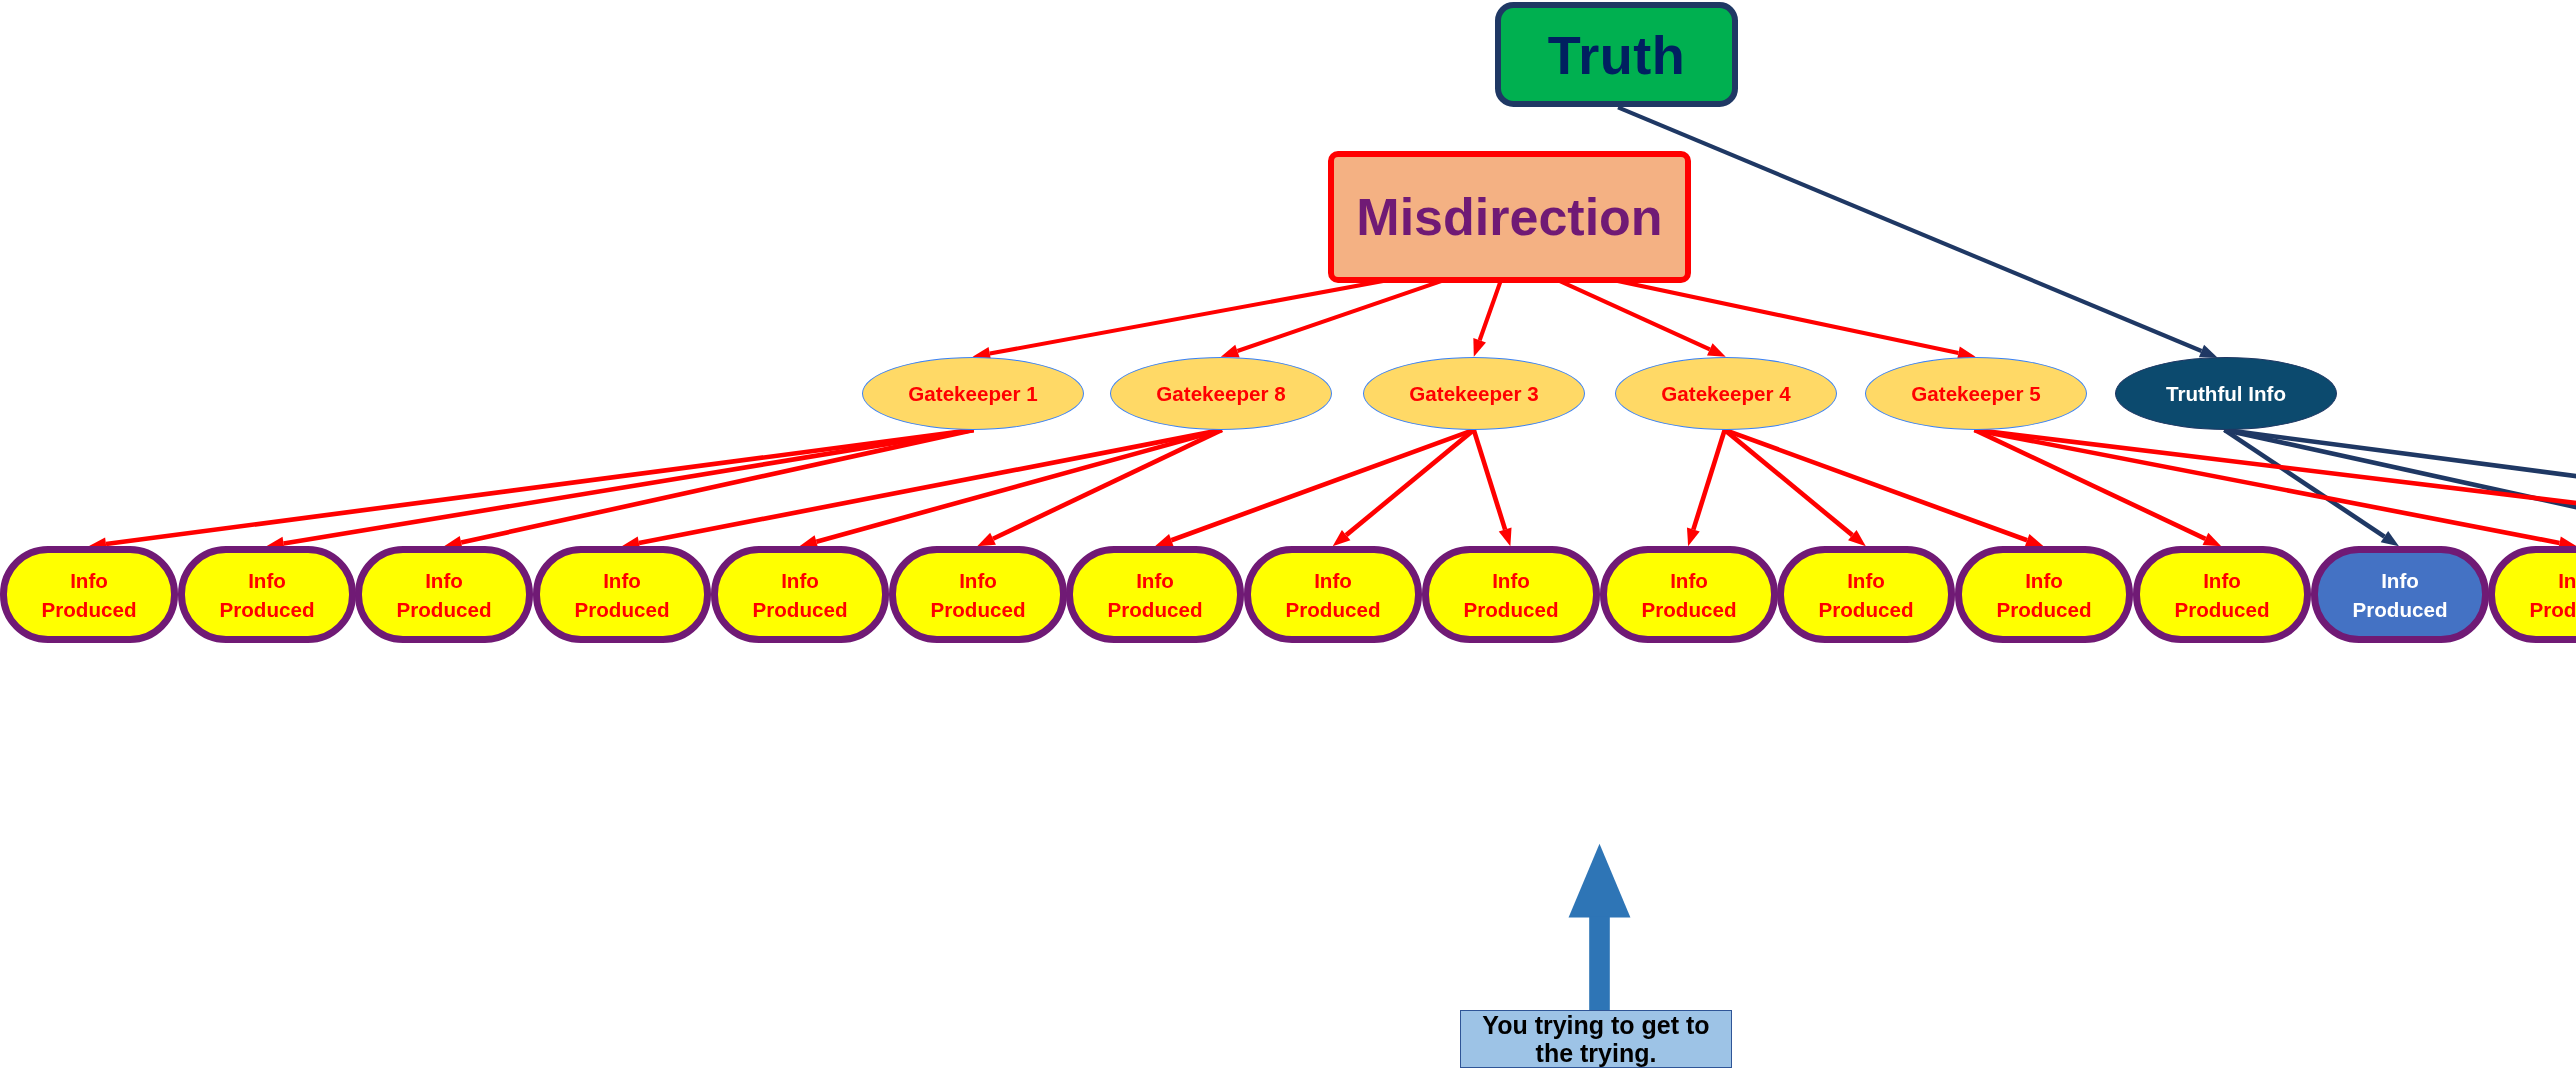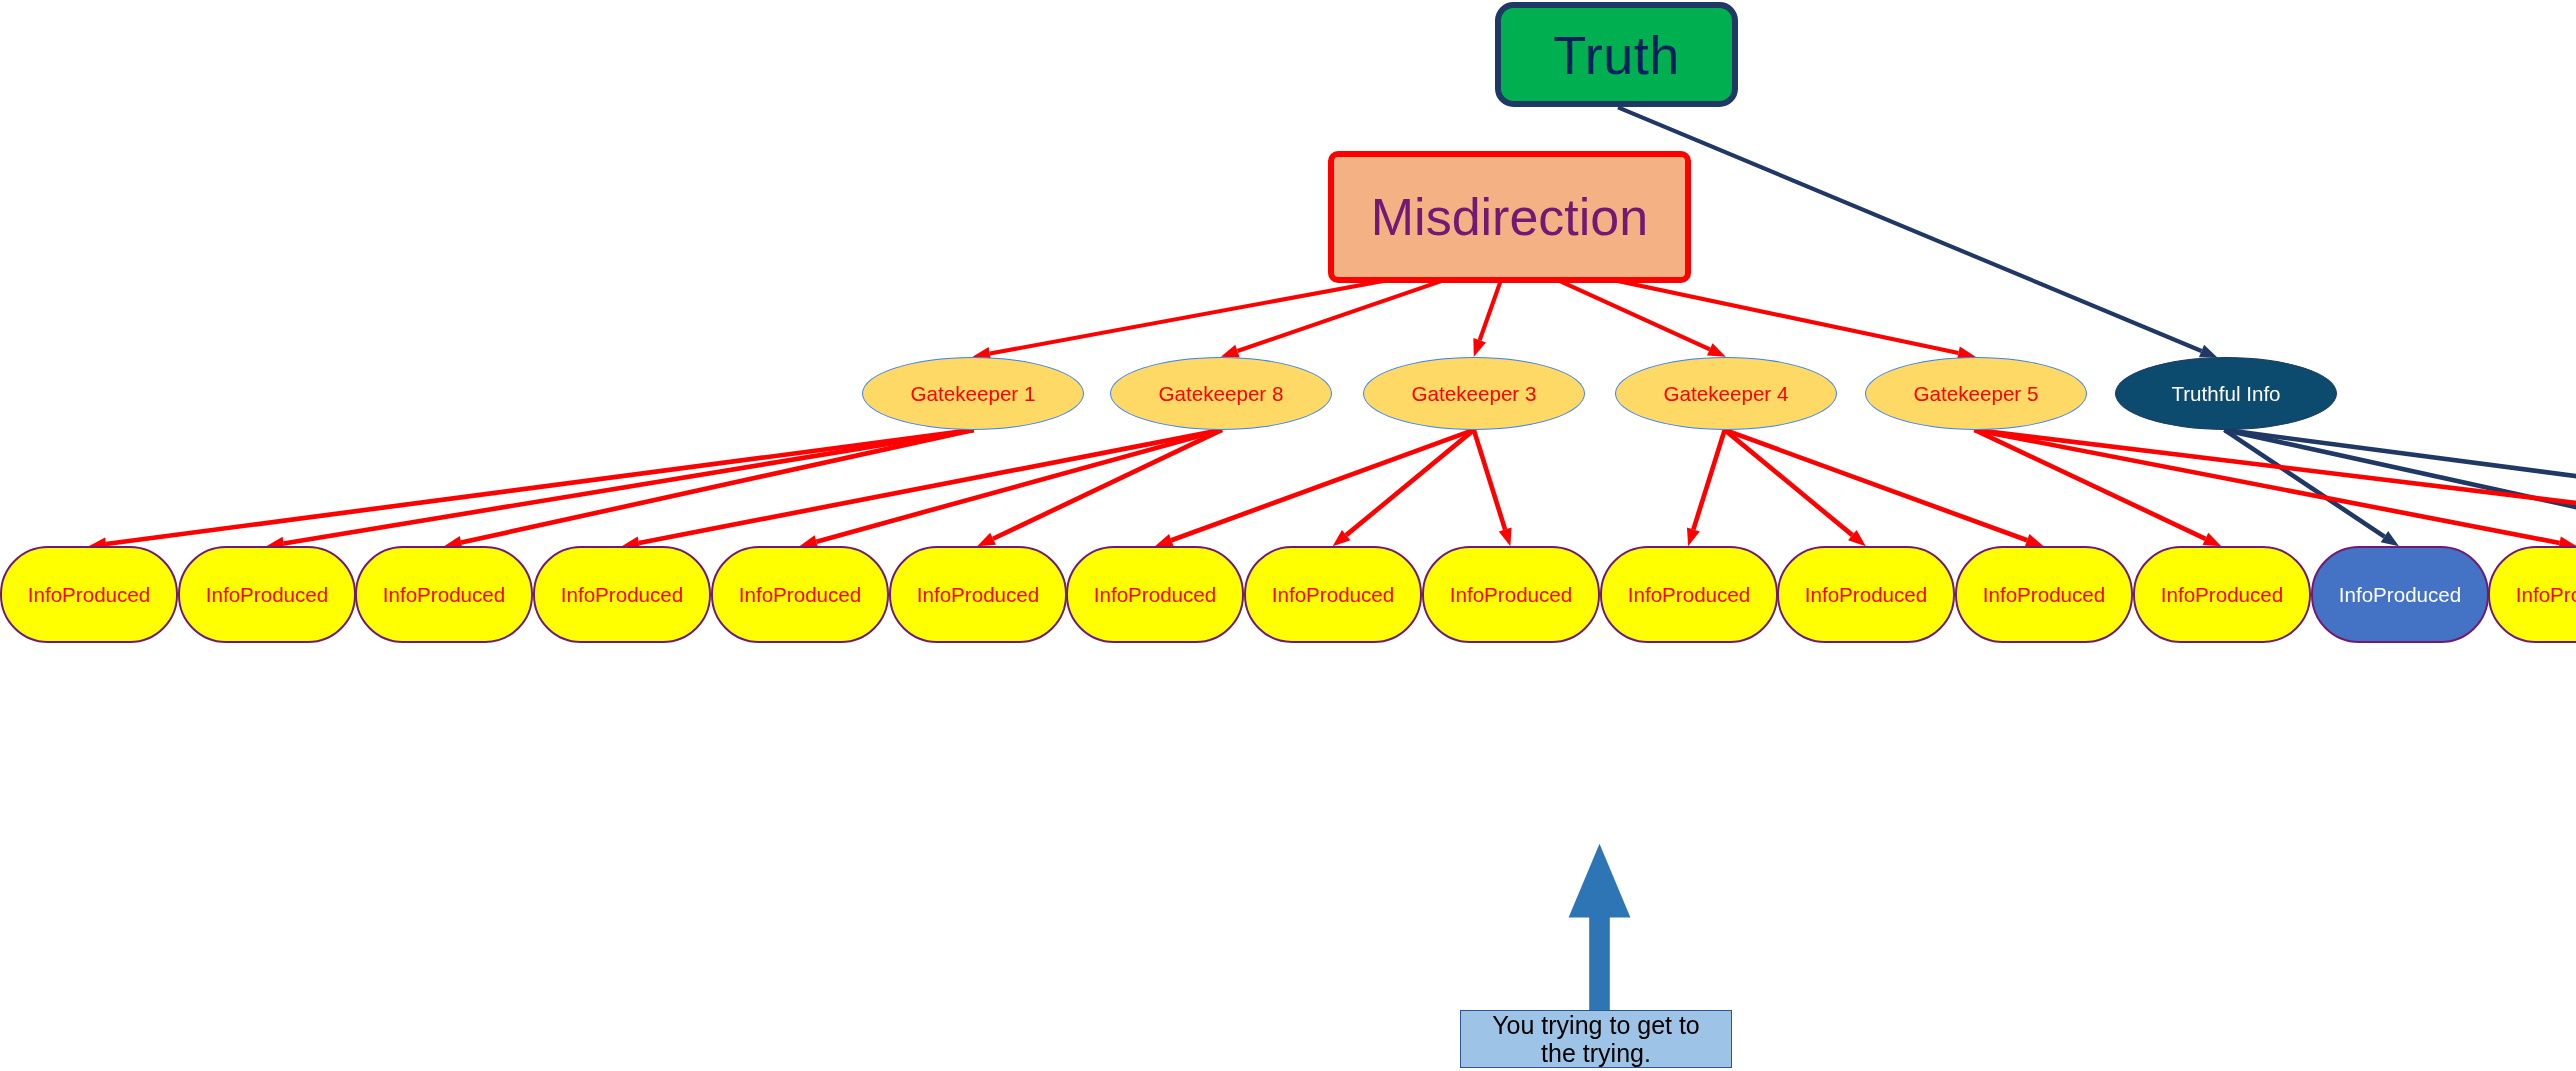--- a/index.html
+++ b/index.html
@@ -1,30 +1,30 @@
 <!DOCTYPE html>
 <html style="font-size:8.2px"><head>
 <meta charset="utf-8">
 <style>
   html, body { margin: 0; padding: 0; background: #ffffff; }
   body { width: 3199px; height: 1072px; position: relative; overflow: hidden;
          font-family: "Liberation Sans", "DejaVu Sans", sans-serif; }
   #edges { position: absolute; left: 0; top: 0; width: 3199px; height: 1072px; z-index: 1; pointer-events: none; }
   .node { position: absolute; box-sizing: border-box; display: flex; align-items: center;
-          justify-content: center; text-align: center; font-weight: normal; z-index: 2; }
+          justify-content: center; text-align: center; font-weight: bold; z-index: 2; }
   .truth-box { left: 1495px; top: 2.1px; width: 243px; height: 105px; background: #00B050;
                border: 6.2px solid #1F3864; border-radius: 18.5px; color: #002060;
                font-size: 54px; letter-spacing: 0.5px; }
   .misdir-box { left: 1328px; top: 151px; width: 363px; height: 132px; background: #F4B183;
                 border: 6.2px solid #FF0000; border-radius: 10px; color: #701a75; font-size: 52px; }
   .gk { width: 222px; height: 73px; border-radius: 50%; border: 1px solid #3b82f6;
         background: #FFD966; color: #FF0000; font-size: 20.6px; top: 357px; }
   .gk.truthful { background: #0c4a6e; color: #ffffff; border-color: #203864; }
-  .ip { width: 178px; height: 97px; top: 546px; border-radius: 48px; border: 2px solid #701a75;
-        font-size: 20.6px; line-height: 29px; flex-direction: row; }
+  .ip { width: 178px; height: 97px; top: 546px; border-radius: 48px; border: 7px solid #701a75;
+        font-size: 20.6px; line-height: 29px; flex-direction: column; }
   .ip.yellow { background: #FFFF00; color: #FF0000; }
   .ip.blue { background: #4472C4; color: #ffffff; }
   .you-box { left: 1460px; top: 1010px; width: 272px; height: 58px; background: #9DC3E6;
              border: 1px solid #2F5597; color: #000000; font-size: 25px; line-height: 28px;
              flex-direction: column; z-index: 3; }
   #up-arrow { position: absolute; left: 1566px; top: 840px; width: 67px; height: 173px; z-index: 2; }
 </style>
 </head>
 <body>
 

